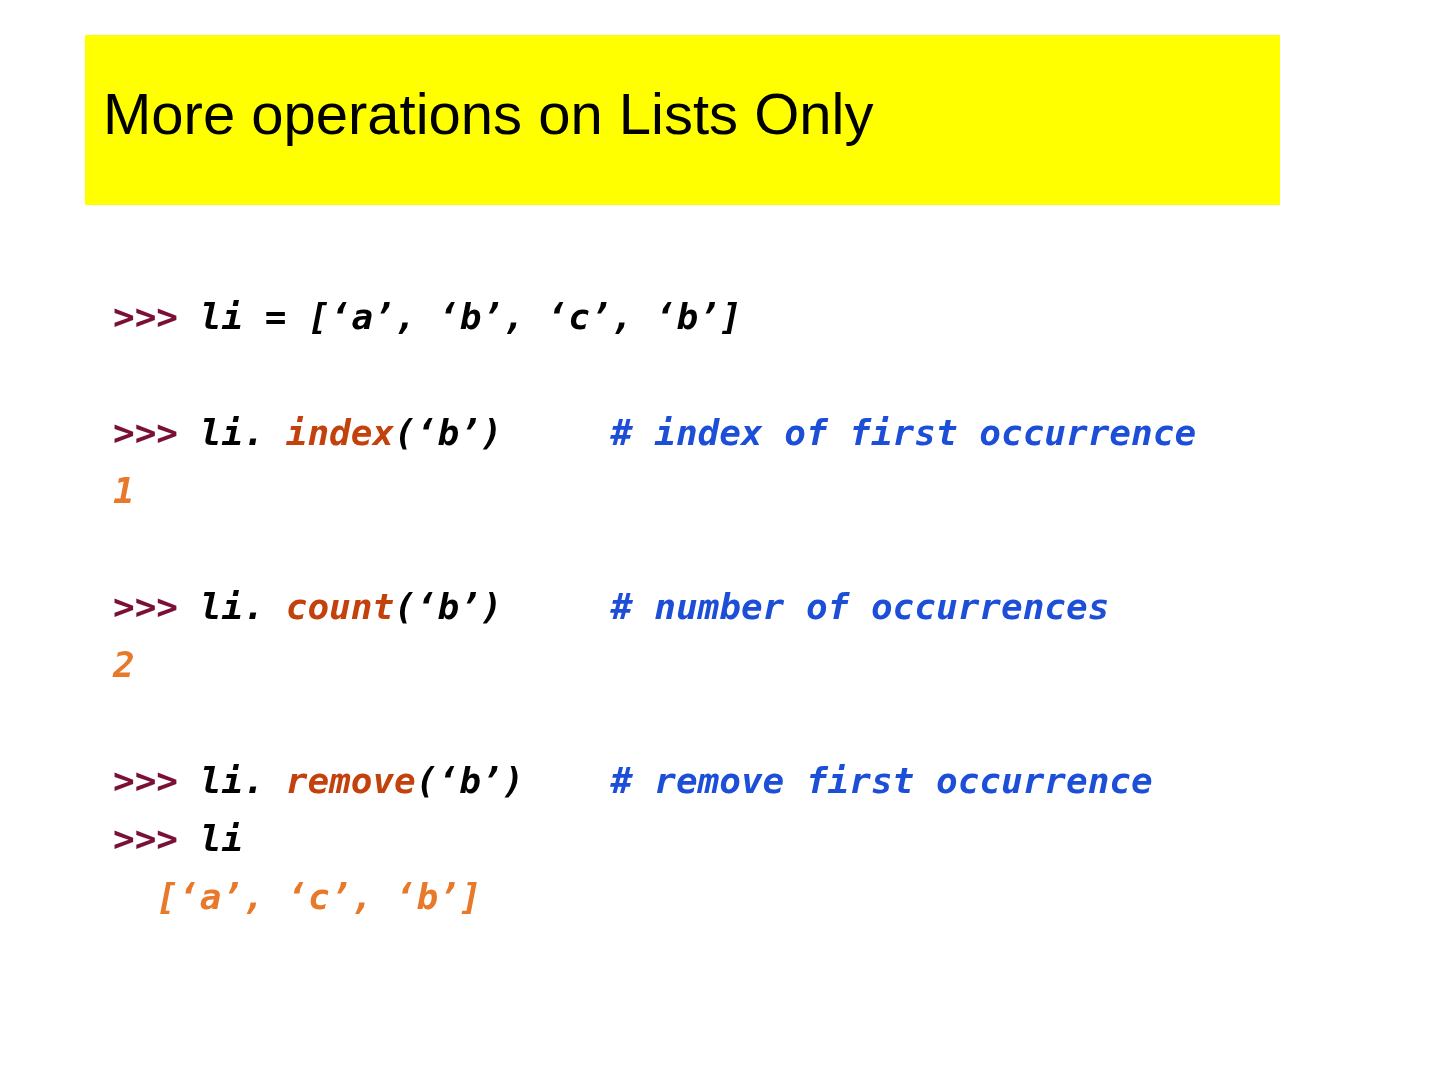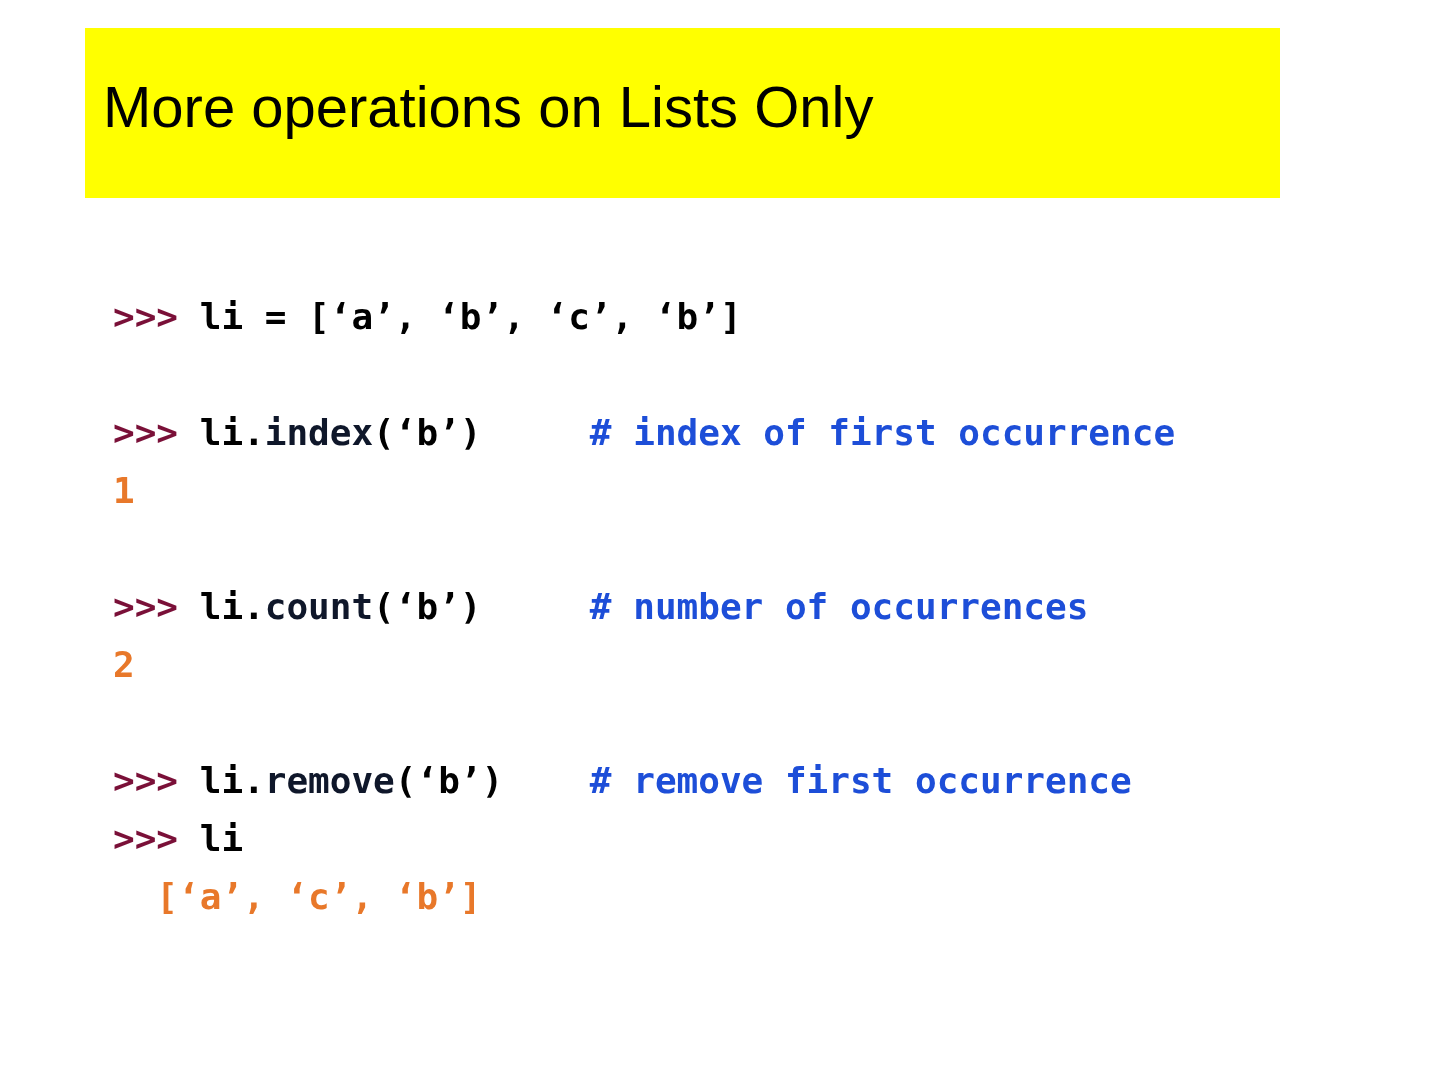--- a/index.html
+++ b/index.html
@@ -12,21 +12,21 @@
     background: #ffffff;
     font-family: "Liberation Sans", sans-serif;
     overflow: hidden;
     position: relative;
   }
 
   
   #title-banner {
     position: absolute;
     left: 85px;
-    top: 28px;
+    top: 35px;
     width: 1195px;
     height: 170px;
     background: #ffff00;
     box-sizing: border-box;
   }
   #slide-title {
     position: absolute;
     left: 18px;
     top: 50px;
     font-family: "Liberation Sans", sans-serif;
@@ -43,31 +43,32 @@
     position: absolute;
     left: 113px;
     top: 288px;
     width: 1250px;
     font-family: "DejaVu Sans Mono", monospace;
     font-size: 36px;
     font-weight: bold;
     line-height: 58px;
     white-space: pre;
     color: #000000;
+    font-style: italic;
   }
   .code-line {
     height: 58px;
     white-space: pre;
   }
   .code-line.blank {
     height: 58px;
   }
   .tok-prompt  { color: #7a1038; }
   .tok-plain   { color: #000000; }
-  .tok-method  { color: #0f172a; }
+  .tok-method  { color: #c2410c; margin-left: 21px; }
   .tok-comment { color: #1d4ed8; }
   .tok-output  { color: #e8782a; }
 </style>
 </head>
 <body>
 
 <div id="title-banner">
   <div id="slide-title">More operations on Lists Only</div>
 </div>
 

